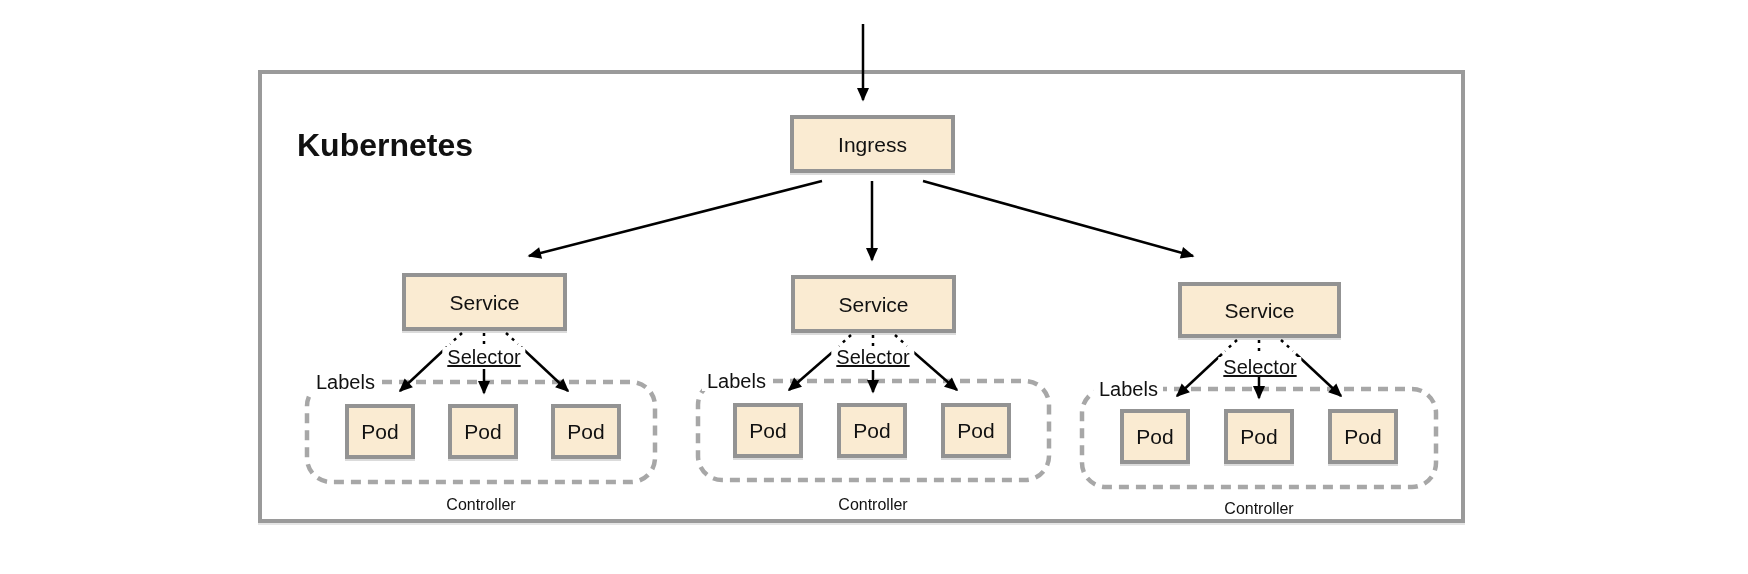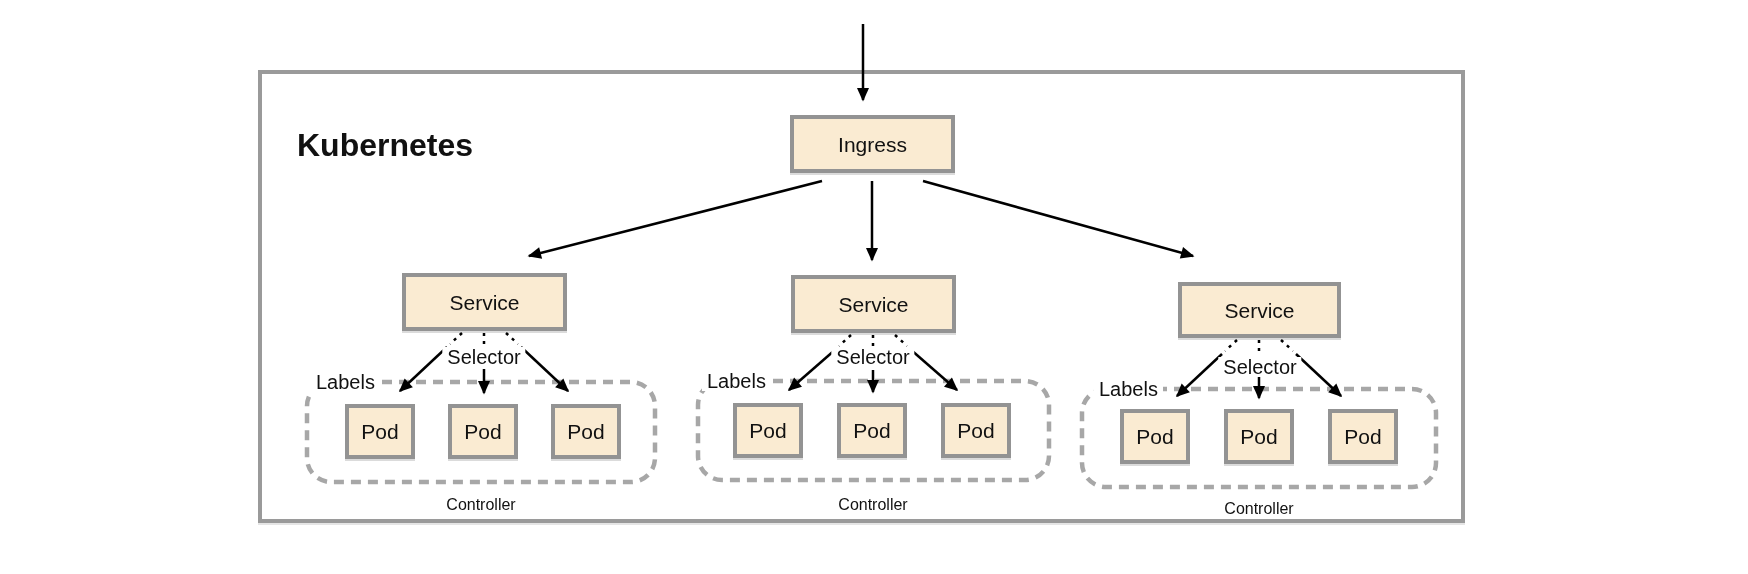--- a/index.html
+++ b/index.html
@@ -41,21 +41,21 @@
   .service3{left:1178px;top:282px;width:163px;height:56px;}
   .pod{width:70px;height:55px;font-size:21px;}
   .g1p1{left:345px;top:404px;} .g1p2{left:448px;top:404px;} .g1p3{left:551px;top:404px;}
   .g2p1{left:733px;top:403px;} .g2p2{left:837px;top:403px;} .g2p3{left:941px;top:403px;}
   .g3p1{left:1120px;top:409px;} .g3p2{left:1224px;top:409px;} .g3p3{left:1328px;top:409px;}
 
   .float-label{
     position:absolute;background:var(--background);padding:0 5px;
     font-size:20px;line-height:20px;z-index:3;white-space:nowrap;
   }
-  .selector{transform:translateX(-50%);}
+  .selector{transform:translateX(-50%);text-decoration:underline;}
   .sel1{left:484px;top:347px;} .sel2{left:873px;top:347px;} .sel3{left:1260px;top:357px;}
   .lab1{left:311px;top:372px;} .lab2{left:702px;top:371px;} .lab3{left:1094px;top:379px;}
 
   .controller-label{
     position:absolute;transform:translateX(-50%);font-size:16px;line-height:24px;
     z-index:2;white-space:nowrap;
   }
   .ctl1{left:481px;top:493px;} .ctl2{left:873px;top:493px;} .ctl3{left:1259px;top:497px;}
 
   .wires line, .wires rect{stroke-linecap:butt;}

